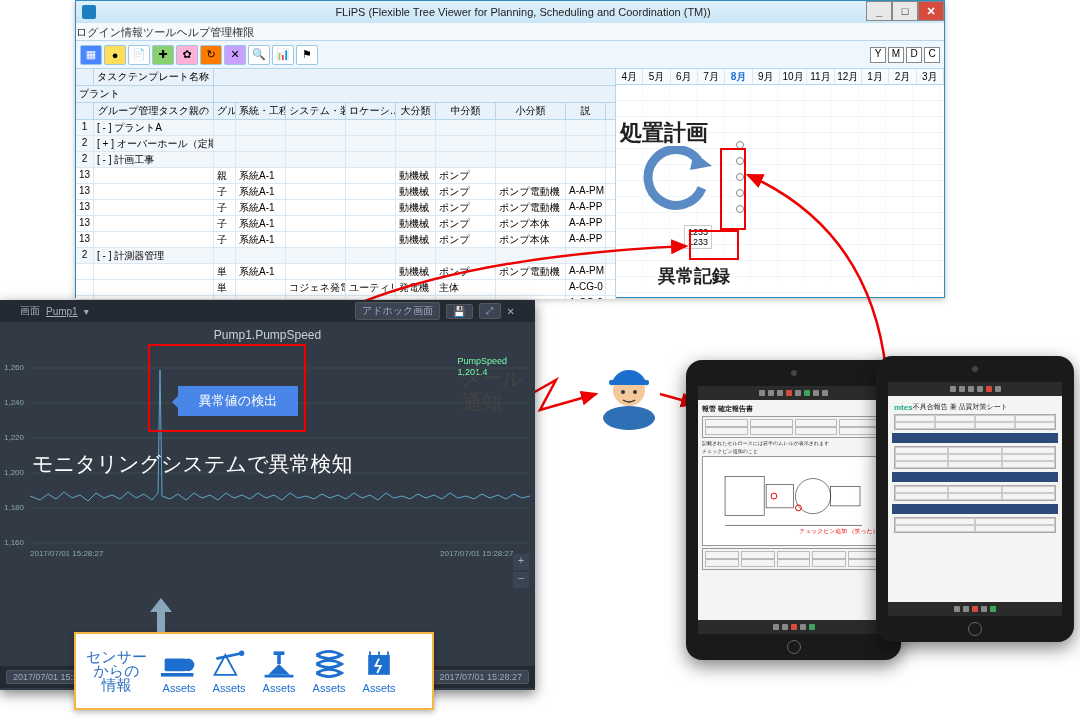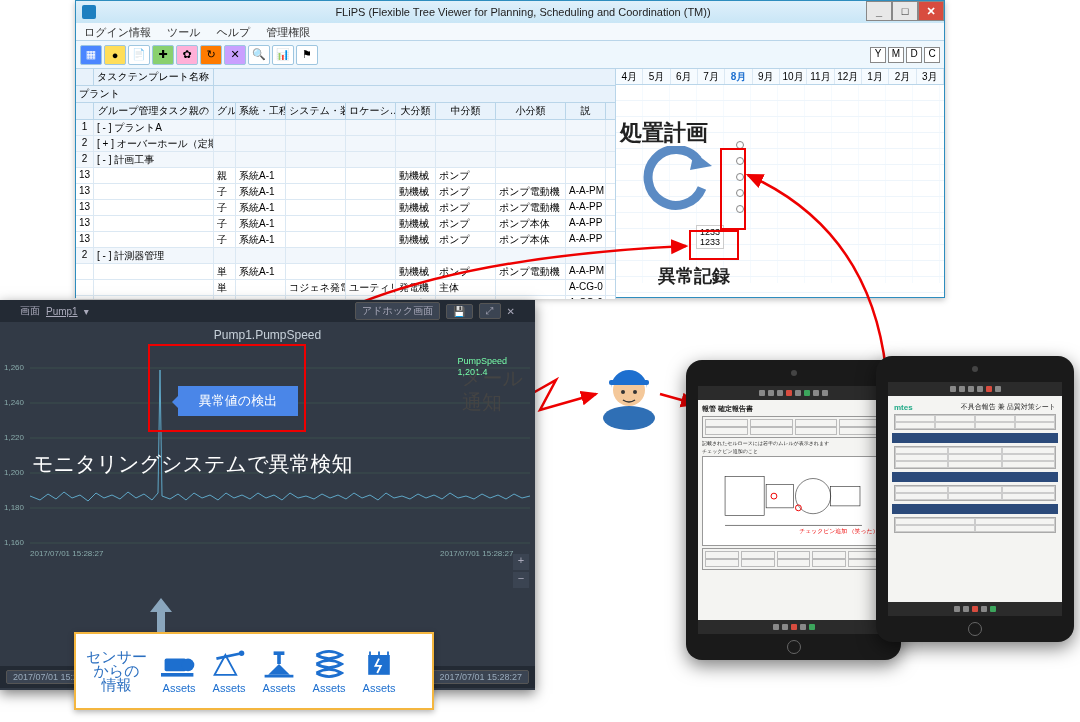--- a/index.html
+++ b/index.html
@@ -8,21 +8,21 @@
 
 
 .flips{left:75px;top:0;width:870px;height:298px;border:1px solid #2e8dbe;background:#fff;box-shadow:0 2px 6px rgba(0,0,0,.25)}
 .flips-titlebar{height:22px;background:linear-gradient(#dff0fb,#c9e6f6);display:flex;align-items:center;font-size:11px;color:#222;position:relative}
 .flips-logo{width:14px;height:14px;background:#1d7fc0;margin:0 6px;border-radius:2px}
 .flips-title{flex:1;text-align:center}
 .winbtns{display:flex;position:absolute;right:0;top:0;height:22px}
 .winbtn{width:26px;height:20px;border:1px solid #888;background:#e8e8e8;display:flex;align-items:center;justify-content:center;font-size:11px;font-weight:bold}
 .winbtn.close{background:#d84c3f;color:#fff}
 .flips-menubar{height:18px;background:#f4f9fd;border-bottom:1px solid #b9d5e9;display:flex;font-size:11px;color:#333}
-.flips-menubar span{padding:2px 8px}
+.flips-menubar span{padding:2px 0}
 .flips-toolbar{height:28px;background:#eef7fd;border-bottom:1px solid #b9d5e9;display:flex;align-items:center;padding:0 4px;gap:2px}
 .tbtn{width:22px;height:20px;background:#fff;border:1px solid #9ec6e0;border-radius:2px;display:flex;align-items:center;justify-content:center;font-size:11px}
 .tbtn.b1{background:#ffde59}.tbtn.b2{background:#4a86ff;color:#fff}.tbtn.b3{background:#ffb0d8}.tbtn.b4{background:#ff7b00}.tbtn.b5{background:#89d06f}.tbtn.b6{background:#c9a0ff}
 .ymdc{margin-left:auto;display:flex;gap:2px}
 .ymdc span{width:16px;height:16px;border:1px solid #888;font-size:10px;text-align:center;background:#fff}
 
 .flips-body{display:flex;height:230px}
 
 .tree-pane{width:540px;border-right:1px solid #b9d5e9;overflow:hidden}
 .tree-header{display:flex;background:#e8f2fb;border-bottom:1px solid #b9d5e9;font-size:10px}
@@ -87,21 +87,21 @@
 .tablet-bar{height:14px;background:#2b2b2b;display:flex;align-items:center;justify-content:center;gap:3px}
 .bar-dot{width:6px;height:6px;background:#888;border-radius:1px}
 .bar-dot.r{background:#d84c3f}.bar-dot.g{background:#3ca55c}
 .doc{padding:4px;font-size:6px;color:#222}
 .doc-title{font-weight:bold;font-size:7px;margin-bottom:2px}
 .doc-block{border:1px solid #999;margin-bottom:2px;padding:2px}
 .doc-row{display:flex;gap:2px}
 .doc-row div{border:1px solid #bbb;flex:1;height:8px}
 .schematic{border:1px solid #999;height:90px;background:#fff;position:relative;margin:2px 0}
 .schematic svg{width:100%;height:100%}
-.doc2-hdr{display:flex;justify-content:space-between;align-items:center;font-size:6px;padding:2px}
+.doc2-hdr{display:flex;justify-content:flex-start;align-items:center;font-size:6px;padding:2px}
 .doc2-hdr .logo{color:#2a8;font-weight:bold;font-size:8px}
 .doc2-ttl{font-size:7px}
 .doc2-band{height:10px;background:#2b4a7a;margin:3px 0}
 .doc2-tbl{border:1px solid #aaa;margin:0 2px}
 .doc2-tbl .r{display:flex;font-size:5px}
 .doc2-tbl .r div{border:1px solid #ccc;flex:1;height:7px}
 
 </style>
 </head>
 <body>
@@ -338,21 +338,21 @@
         <div class="cal-row"></div>
           <div class="cal-row"></div>
           <div class="cal-row"></div>
           <div class="cal-row"></div>
           <div class="cal-row"></div>
         <div class="dot" style="left:120px;top:56px"></div>
         <div class="dot" style="left:120px;top:72px"></div>
         <div class="dot" style="left:120px;top:88px"></div>
         <div class="dot" style="left:120px;top:104px"></div>
         <div class="dot" style="left:120px;top:120px"></div>
-        <div class="rec-box" style="left:80px;top:140px">
+        <div class="rec-box" style="left:68px;top:140px">
           <div>1233</div>
           <div>1233</div>
         </div>
       </div>
     </div>
   </div>
 </div>
 
 <div class="redbox layer" style="left:720px;top:148px;width:26px;height:82px"></div>
 <div class="redbox layer" style="left:689px;top:230px;width:50px;height:30px"></div>

